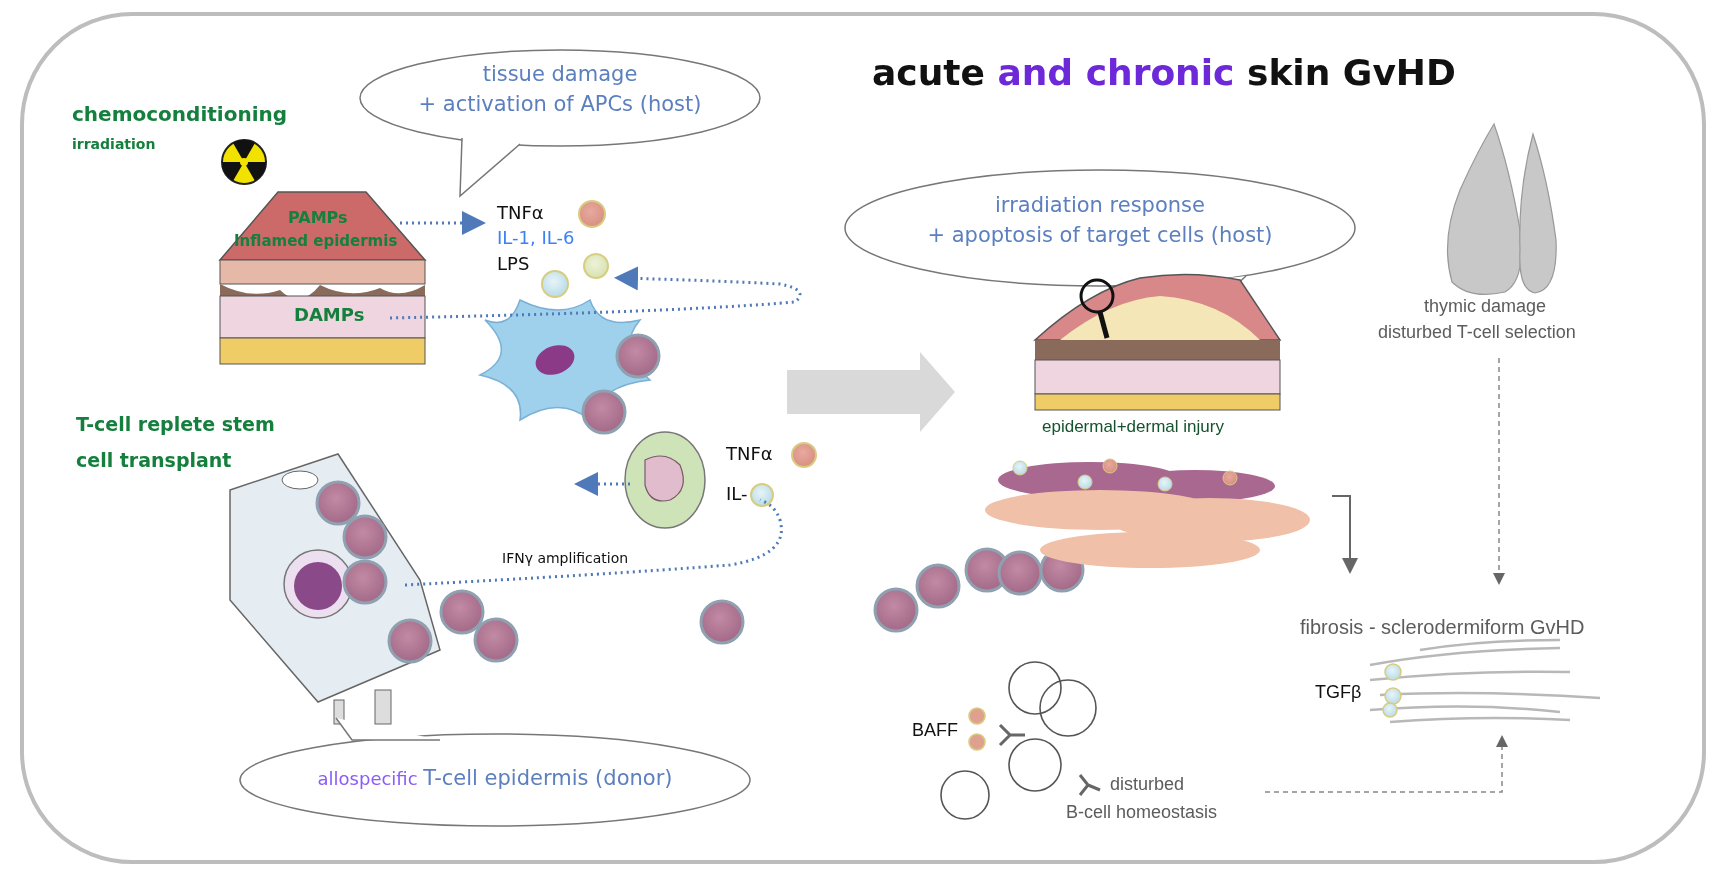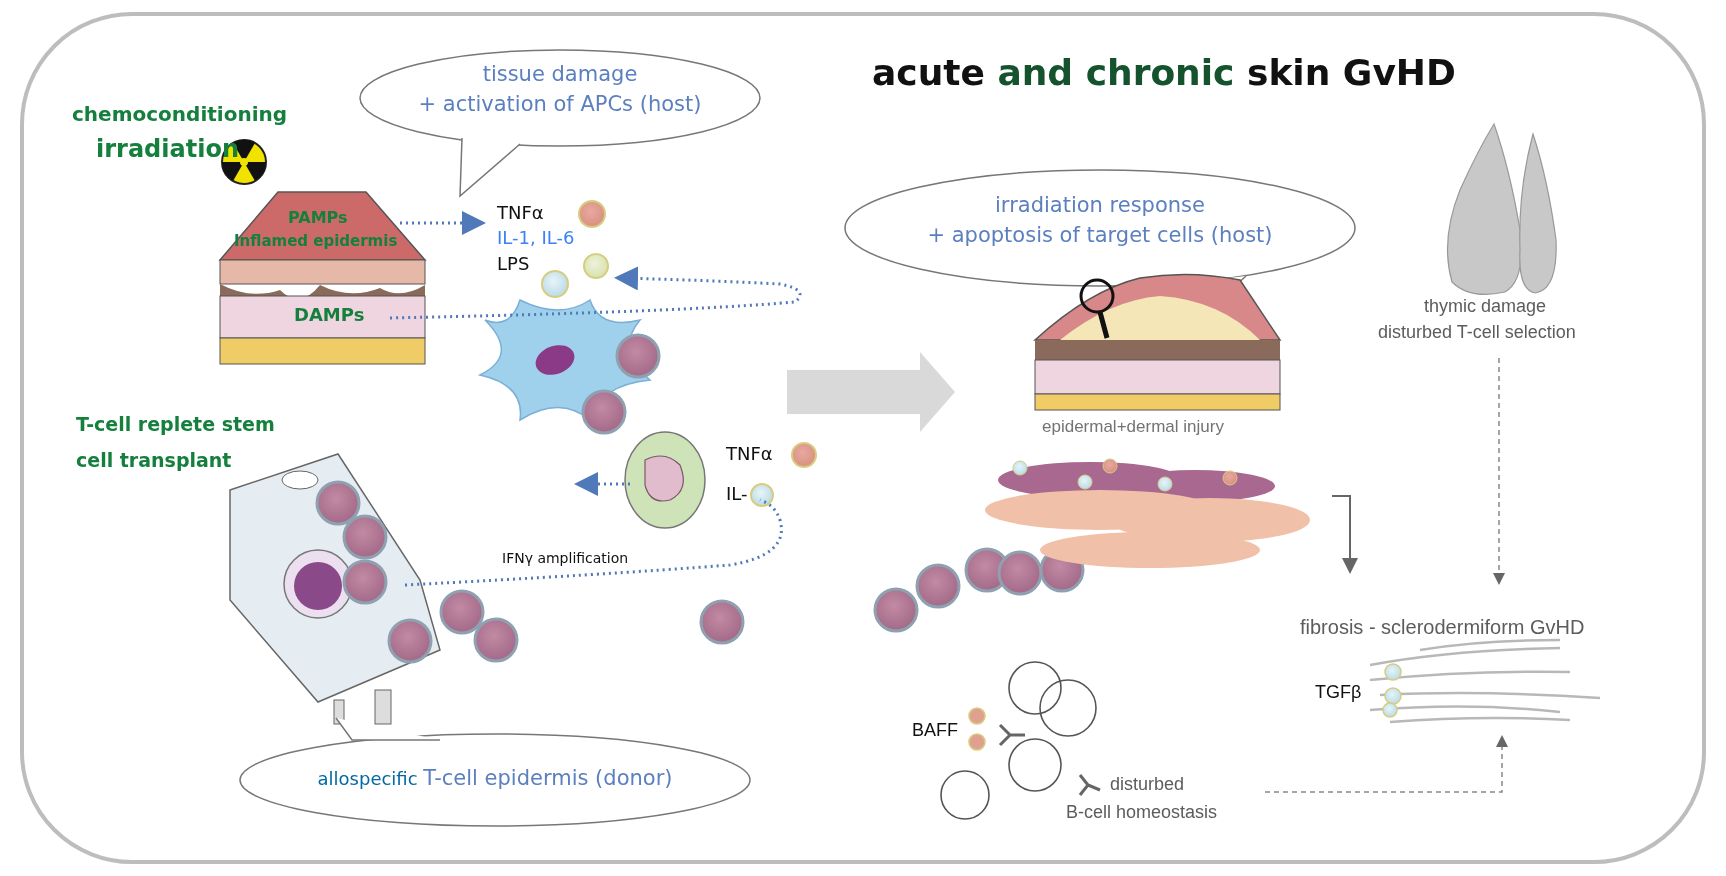--- a/index.html
+++ b/index.html
@@ -187,26 +187,26 @@
       <circle cx="965" cy="795" r="24"></circle>
       <path d="M1000,725 L1010,735 L1000,745 M1010,735 L1025,735" stroke="#666" stroke-width="3"></path>
       <path d="M1080,775 L1088,785 L1080,795 M1088,785 L1100,790" stroke="#666" stroke-width="3"></path>
       <circle cx="977" cy="716" r="8" fill="#e0a090" stroke="#d8cc80"></circle>
       <circle cx="977" cy="742" r="8" fill="#e0a090" stroke="#d8cc80"></circle>
     </g>
   </svg>
 
   <div class="lbl title" style="left:872px;top:52px;">
     <span style="color:#111">acute</span>
-    <span style="color:#14532d">and chronic</span>
+    <span style="color:#6d28d9">and chronic</span>
     <span style="color:#111">skin GvHD</span>
   </div>
 
   <div class="lbl bold-black" style="left:72px;top:103px;font-size:20px;">chemoconditioning</div>
-  <div class="lbl bold-black" style="left:72px;top:136px;font-size:24px;margin-left:24px;">irradiation</div>
+  <div class="lbl bold-black" style="left:72px;top:136px;font-size:14px;">irradiation</div>
 
   <div class="lbl hand" style="left:380px;top:62px;width:360px;">tissue damage</div>
   <div class="lbl hand" style="left:380px;top:92px;width:360px;">+ activation of APCs (host)</div>
 
   <div class="lbl bold-black" style="left:288px;top:209px;font-size:16px;">PAMPs</div>
   <div class="lbl bold-black" style="left:234px;top:233px;font-size:15px;">Inflamed epidermis</div>
   <div class="lbl bold-black" style="left:294px;top:305px;font-size:18px;">DAMPs</div>
 
   <div class="lbl" style="left:497px;top:203px;font-size:18px;color:#111;font-family:'DejaVu Sans',sans-serif;">TNFα</div>
   <div class="lbl" style="left:497px;top:228px;font-size:18px;color:#3b82f6;font-family:'DejaVu Sans',sans-serif;">IL-1, IL-6</div>
@@ -214,27 +214,27 @@
 
   <div class="lbl" style="left:726px;top:444px;font-size:18px;color:#111;font-family:'DejaVu Sans',sans-serif;">TNFα</div>
   <div class="lbl" style="left:726px;top:484px;font-size:18px;color:#111;font-family:'DejaVu Sans',sans-serif;">IL-</div>
 
   <div class="lbl" style="left:502px;top:550px;font-size:14px;color:#111;font-family:'DejaVu Sans',sans-serif;">IFNγ amplification</div>
 
   <div class="lbl bold-black" style="left:76px;top:414px;font-size:19px;">T-cell replete stem</div>
   <div class="lbl bold-black" style="left:76px;top:450px;font-size:19px;">cell transplant</div>
 
   <div class="lbl hand" style="left:250px;top:766px;width:490px;">
-    <span style="font-size:18px;color:#0369a1;">allospecific </span><span>T-cell epidermis (donor)</span>
+    <span style="font-size:18px;color:#8b5cf6;">allospecific </span><span>T-cell epidermis (donor)</span>
   </div>
 
   <div class="lbl hand" style="left:880px;top:193px;width:440px;">irradiation response</div>
   <div class="lbl hand" style="left:880px;top:223px;width:440px;">+ apoptosis of target cells (host)</div>
 
-  <div class="lbl" style="left:1042px;top:417px;font-size:17px;color:#737373;font-family:'Liberation Sans',sans-serif;">epidermal+dermal injury</div>
+  <div class="lbl" style="left:1042px;top:417px;font-size:17px;color:#14532d;font-family:'Liberation Sans',sans-serif;">epidermal+dermal injury</div>
 
   <div class="lbl gray" style="left:1424px;top:296px;font-size:18px;">thymic damage</div>
   <div class="lbl gray" style="left:1378px;top:322px;font-size:18px;">disturbed T-cell selection</div>
 
   <div class="lbl gray" style="left:1300px;top:616px;font-size:20px;">fibrosis - sclerodermiform GvHD</div>
   <div class="lbl" style="left:1315px;top:682px;font-size:18px;color:#111;font-family:'Liberation Sans',sans-serif;">TGFβ</div>
 
   <div class="lbl" style="left:912px;top:720px;font-size:18px;color:#111;font-family:'Liberation Sans',sans-serif;">BAFF</div>
   <div class="lbl gray" style="left:1110px;top:774px;font-size:18px;">disturbed</div>
   <div class="lbl gray" style="left:1066px;top:802px;font-size:18px;">B-cell homeostasis</div>

